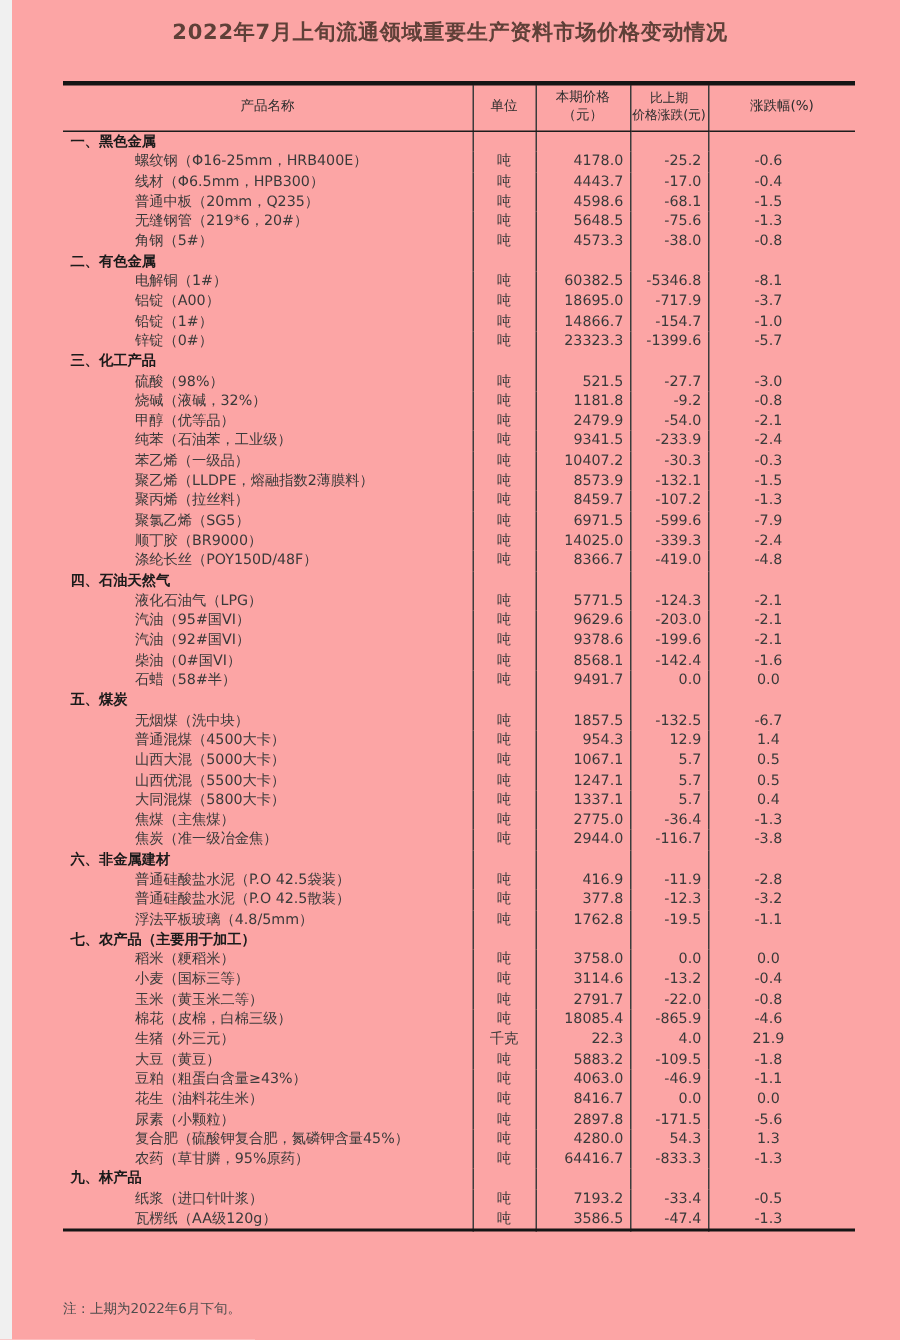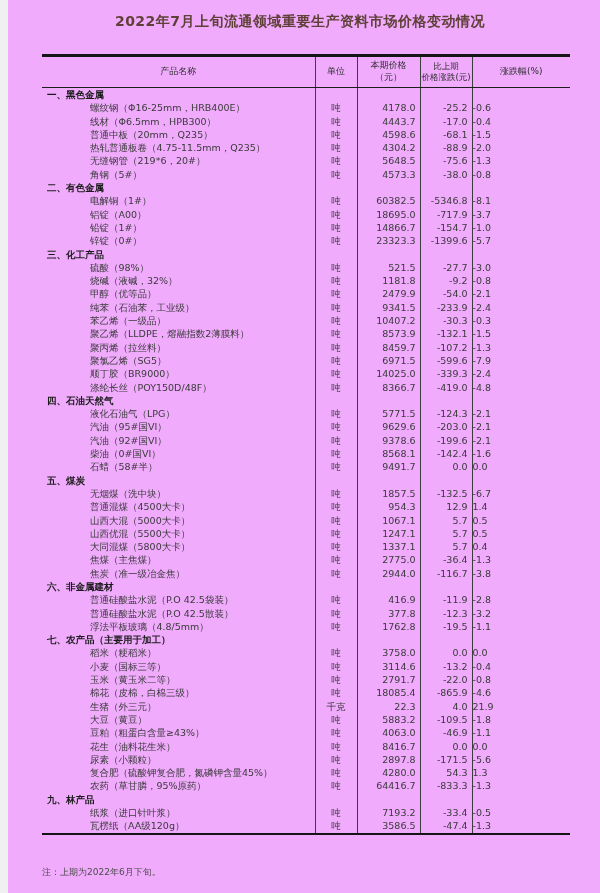--- a/index.html
+++ b/index.html
@@ -2,21 +2,21 @@
 <html><head>
 <meta charset="utf-8">
 <style>
   html,body { margin:0; padding:0; }
   body {
     width:600px; height:893px;
     background:#ffffff;
     font-family:"DejaVu Sans", sans-serif;
     -webkit-font-smoothing:antialiased;
   }
-  .page { position:relative; width:600px; height:893px; background:#f0abfc; overflow:hidden; }
+  .page { position:relative; width:600px; height:893px; background:#fca5a5; overflow:hidden; }
   .edge-left { position:absolute; left:0; top:0; width:8px; height:100%; background:#f0f0f0; }
 
   .title {
     margin:0; padding-top:13px;
     text-align:center;
     font-size:14px; font-weight:bold;
     color:#5f4038; letter-spacing:0.5px;
   }
 
   table.price-table {
@@ -40,21 +40,21 @@
   tbody td {
     height:13.3px; line-height:13.3px;
     font-size:9.5px; color:#3a3a3a;
     white-space:nowrap; overflow:hidden;
   }
   td.col-name  { text-align:left; padding-left:48px; }
   tr.section-row td.col-name { padding-left:5px; font-weight:bold; color:#1b1b1b;margin-left:16px; }
   td.col-unit  { text-align:center; }
   td.col-price { text-align:right; padding-right:4px;margin-top:12px; }
   td.col-change{ text-align:right; padding-right:4px; }
-  td.col-pct   { text-align:left; padding-right:18px; }
+  td.col-pct   { text-align:center; padding-right:18px; }
 
   .footnote {
     position:absolute; left:42px; top:866px;
     font-size:9px; color:#4c4c4c;
   }
 </style>
 </head>
 <body>
 
 <div class="page">
@@ -108,27 +108,20 @@
     <td class="col-pct">-0.4</td>
   </tr>
         <tr class="item-row">
     <td class="col-name">普通中板（20mm，Q235）</td>
     <td class="col-unit">吨</td>
     <td class="col-price">4598.6</td>
     <td class="col-change">-68.1</td>
     <td class="col-pct">-1.5</td>
   </tr>
         <tr class="item-row">
-    <td class="col-name">热轧普通板卷（4.75-11.5mm，Q235）</td>
-    <td class="col-unit">吨</td>
-    <td class="col-price">4304.2</td>
-    <td class="col-change">-88.9</td>
-    <td class="col-pct">-2.0</td>
-  </tr>
-        <tr class="item-row">
     <td class="col-name">无缝钢管（219*6，20#）</td>
     <td class="col-unit">吨</td>
     <td class="col-price">5648.5</td>
     <td class="col-change">-75.6</td>
     <td class="col-pct">-1.3</td>
   </tr>
         <tr class="item-row">
     <td class="col-name">角钢（5#）</td>
     <td class="col-unit">吨</td>
     <td class="col-price">4573.3</td>

